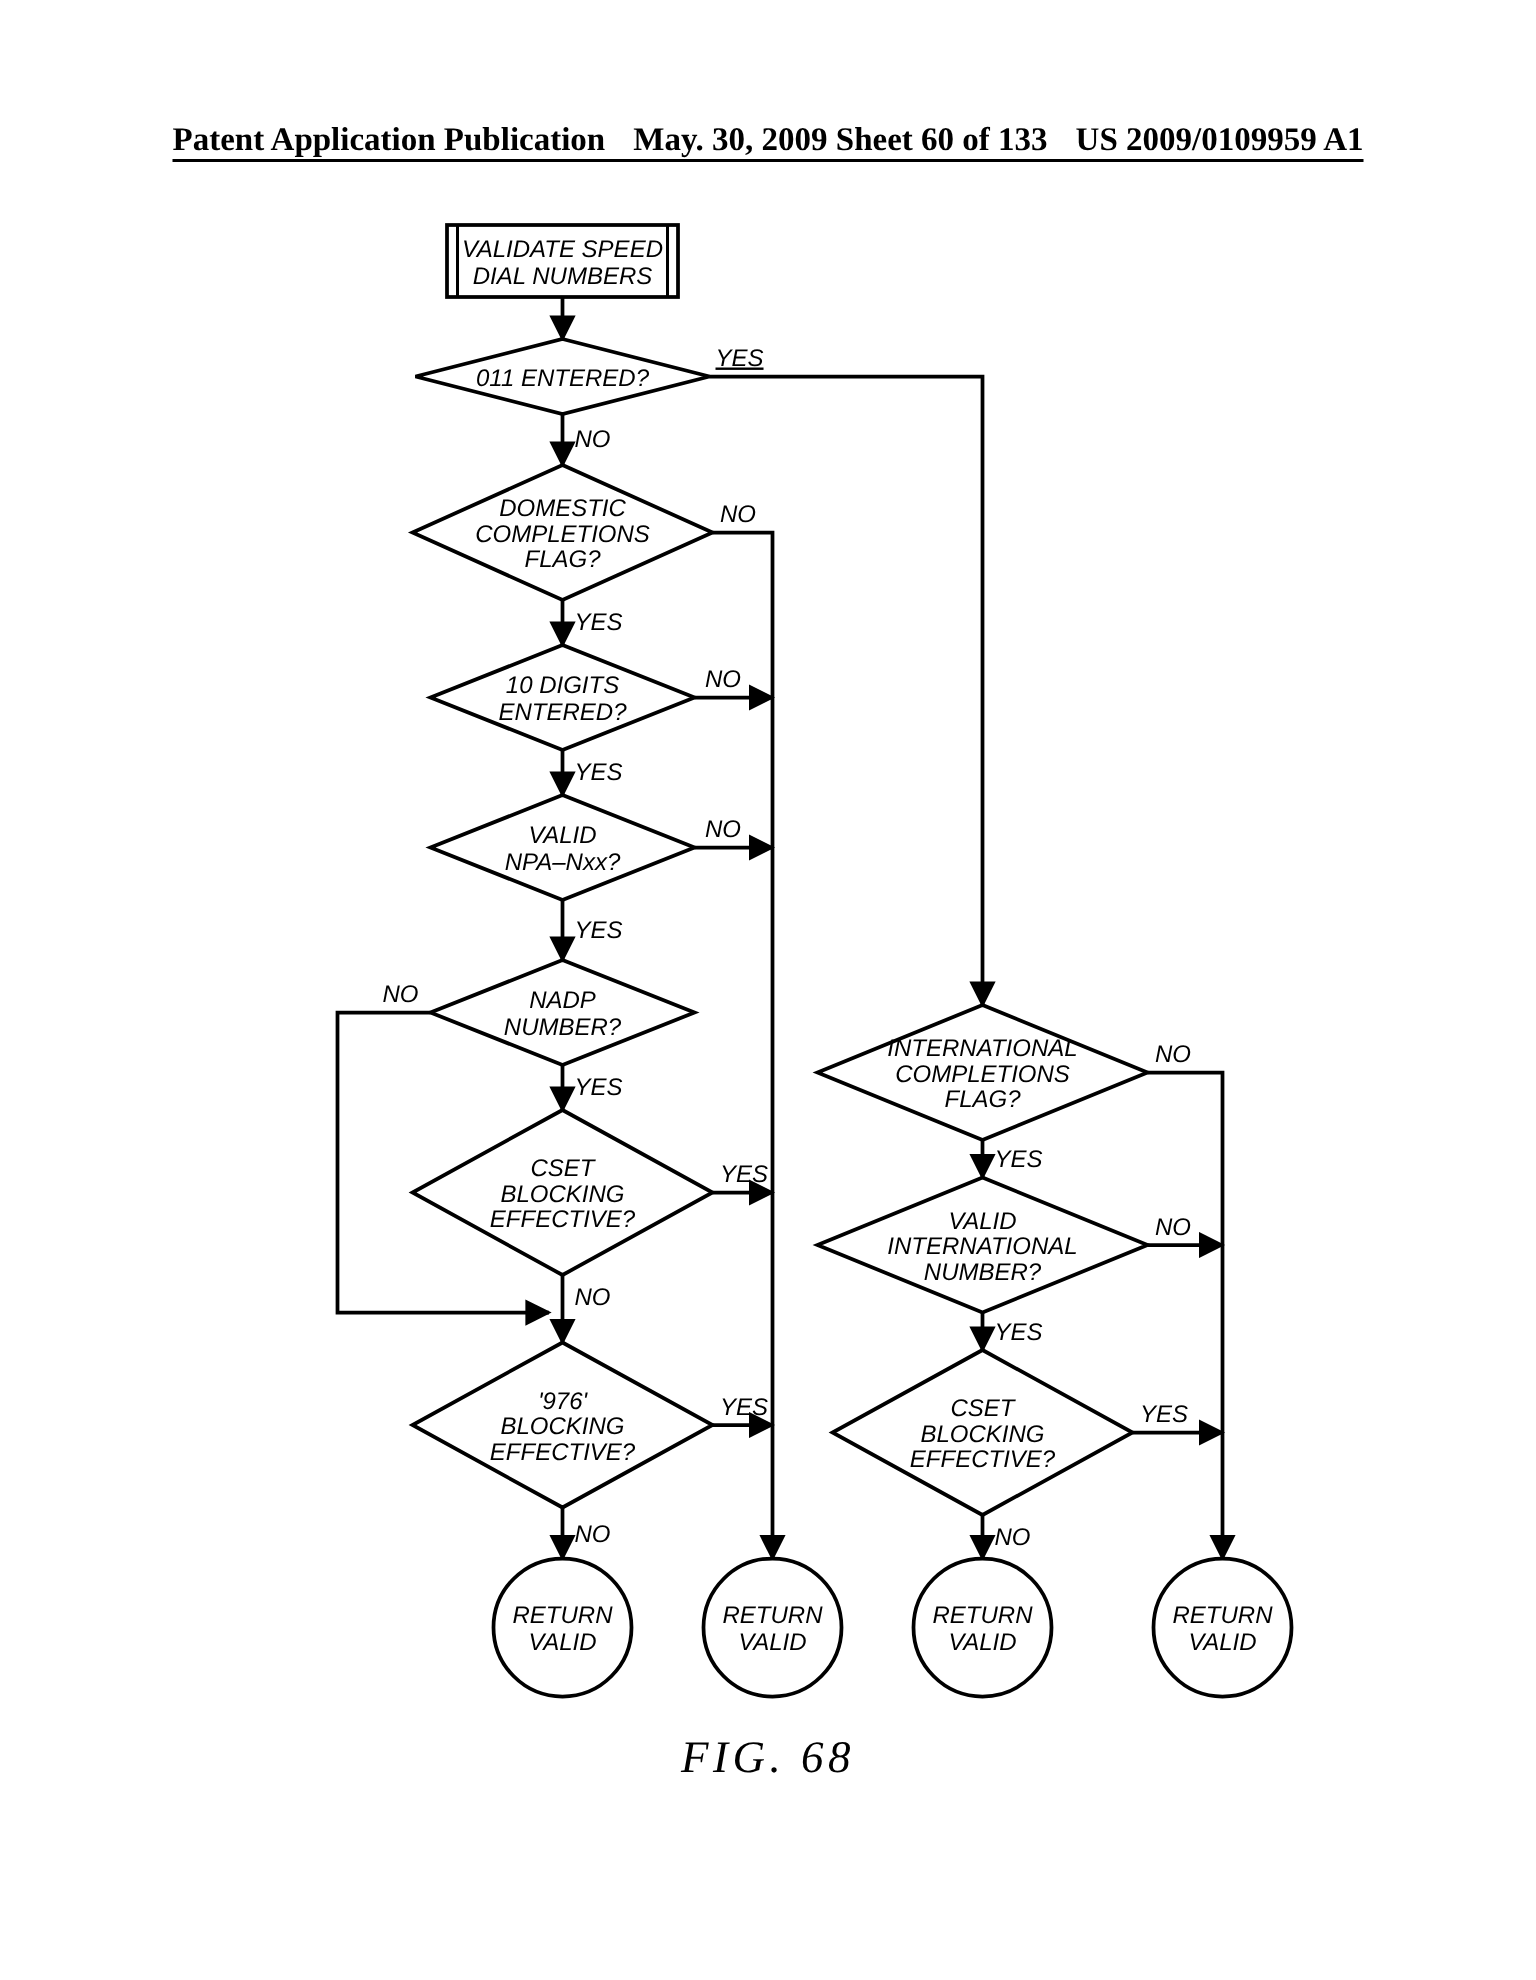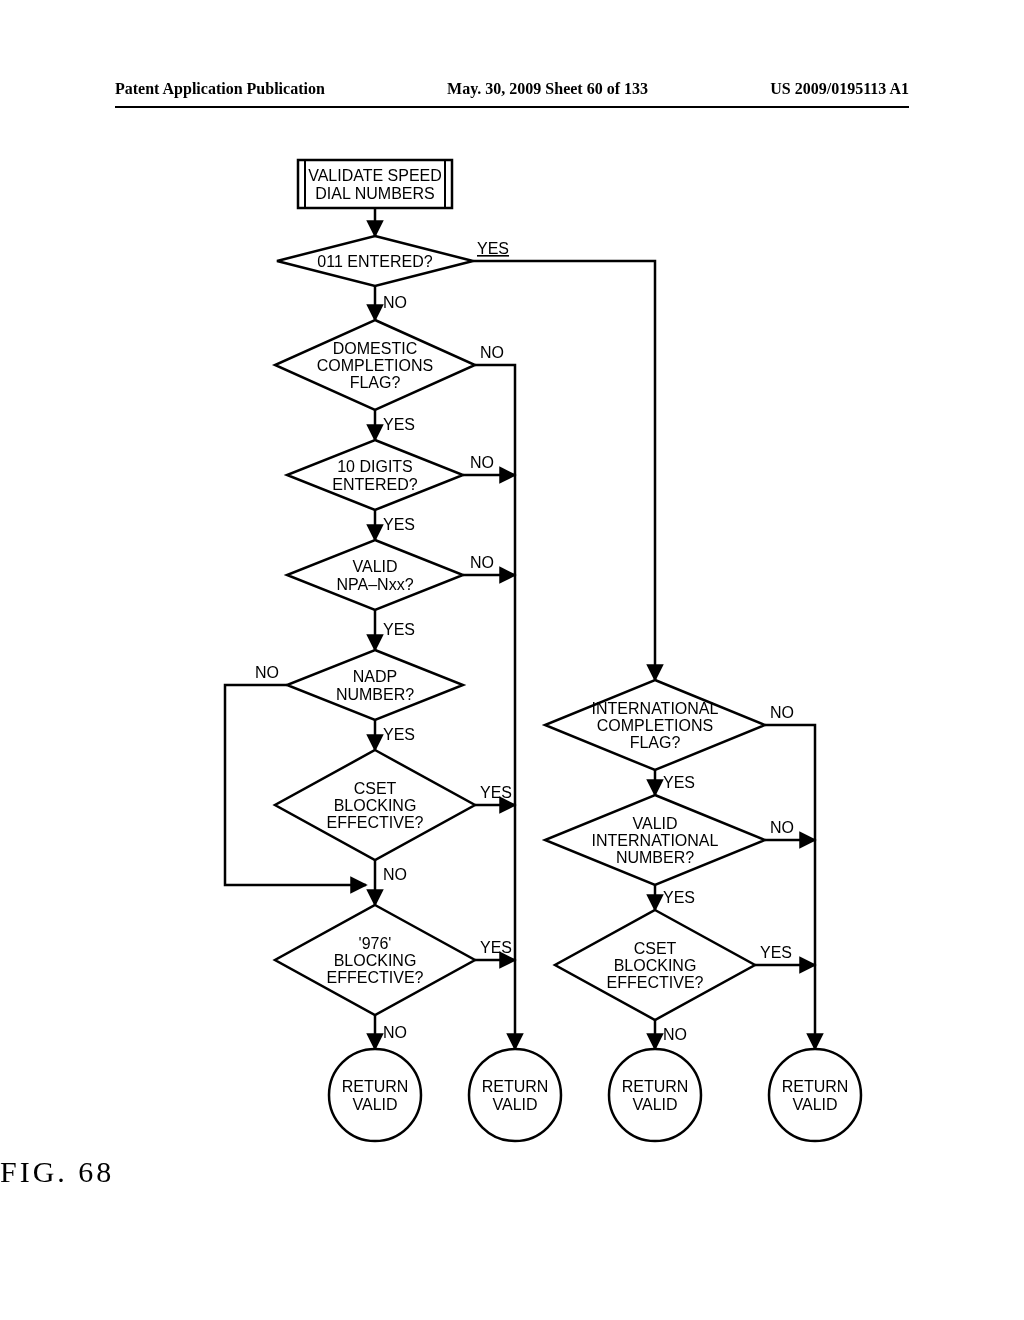--- a/index.html
+++ b/index.html
@@ -15,49 +15,51 @@
     width: 1024px;
     height: 1320px;
     position: relative;
   }
   .header {
     position: absolute;
     top: 80px;
     left: 0;
     right: 0;
     padding: 0 115px;
-    font-size: 16px;
+    font-size: 22px;
     font-weight: bold;
     display: flex;
     justify-content: space-between;
     font-family: "Times New Roman", serif;
   }
   .hr {
     position: absolute;
     top: 106px;
     left: 115px;
     right: 115px;
     border-top: 2px solid #000;
   }
   .canvas {
     position: absolute;
-    top: 150px;
+    top: 140px;
     left: 115px;
     width: 795px;
     height: 1060px;
+    font-style: italic;
   }
   .canvas svg { display: block; }
 
   .fig {
     position: absolute;
     top: 1155px;
     left: 0;
     right: 0;
-    text-align: left;
+    text-align: center;
     font-size: 30px;
+    font-style: italic;
     font-family: "Times New Roman", serif;
     letter-spacing: 3px;
   }
 
   
   .lbl {
     font-family: Arial, Helvetica, sans-serif;
     font-size: 16px;
     font-stretch: condensed;
     text-anchor: middle;
@@ -70,21 +72,21 @@
   }
 </style>
 </head>
 <body>
 
 <div class="page">
 
   <div class="header">
     <span>Patent Application Publication</span>
     <span>May. 30, 2009  Sheet 60 of 133</span>
-    <span>US 2009/0195113 A1</span>
+    <span>US 2009/0109959 A1</span>
   </div>
   <div class="hr"></div>
 
   <div class="canvas">
     <svg width="795" height="1060" viewBox="0 0 795 1060">
       <defs>
         <marker id="arrow" viewBox="0 0 10 10" refX="9" refY="5" markerWidth="7" markerHeight="7" orient="auto-start-reverse">
           <path d="M 0 0 L 10 5 L 0 10 z" fill="#000"></path>
         </marker>
       </defs>

